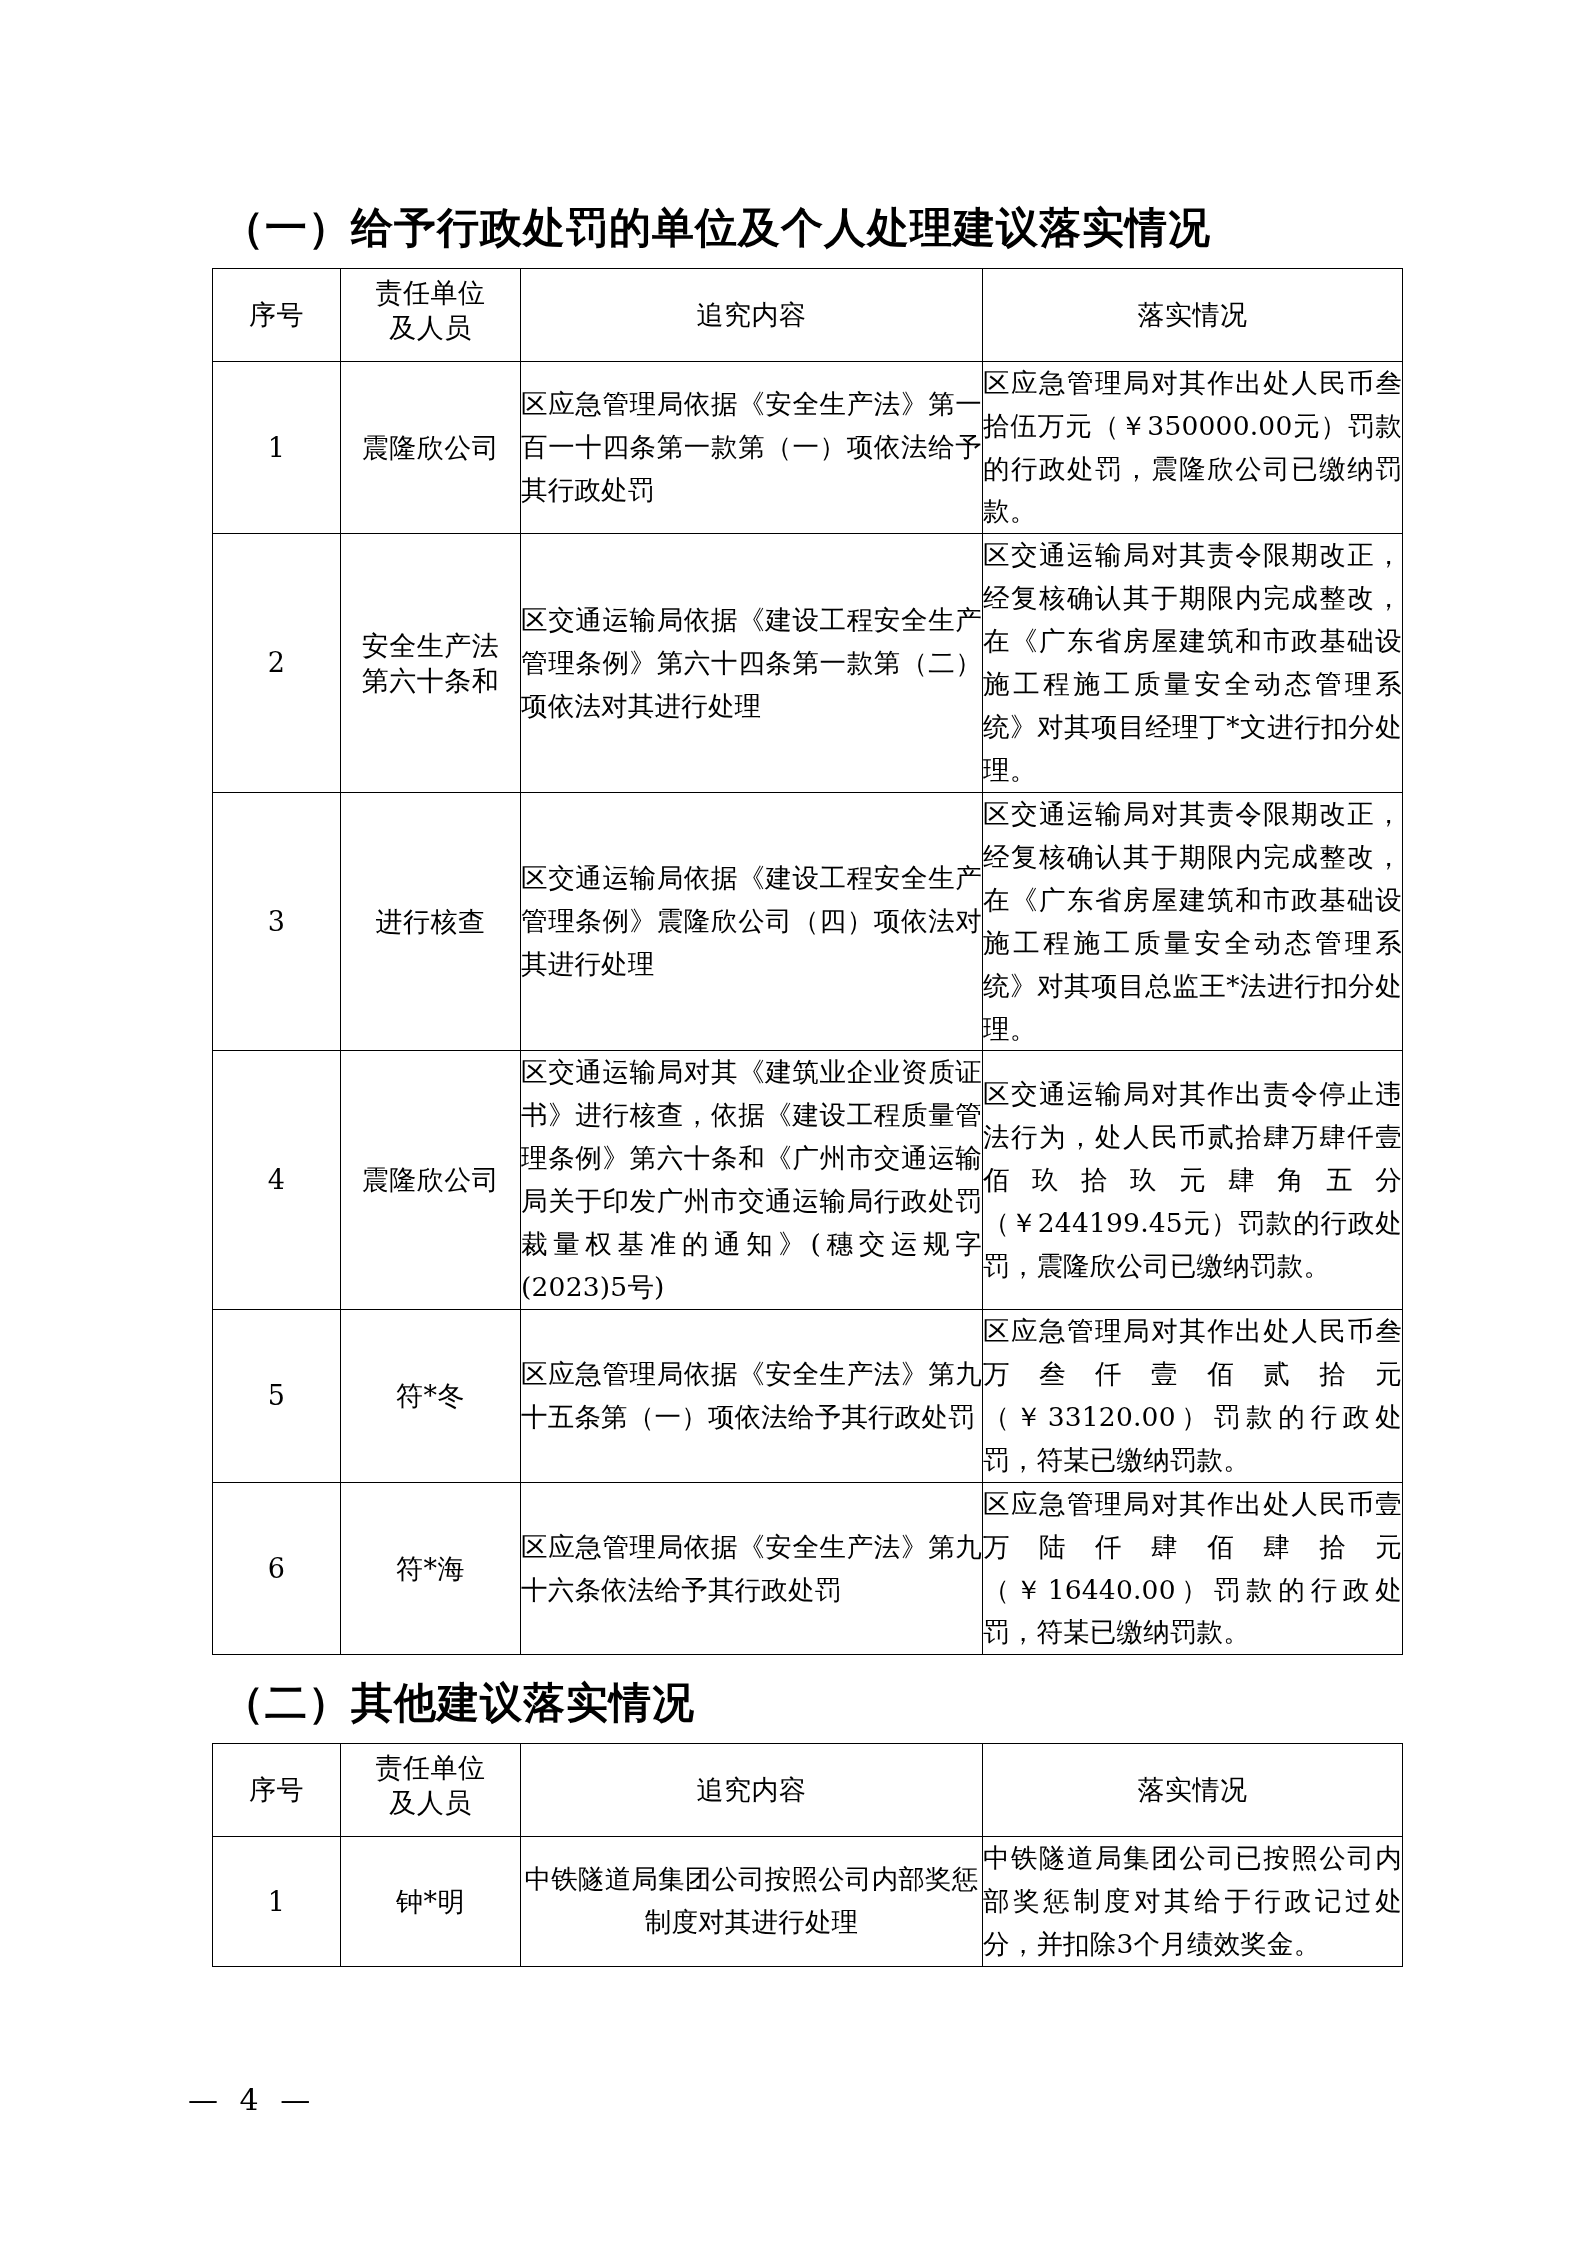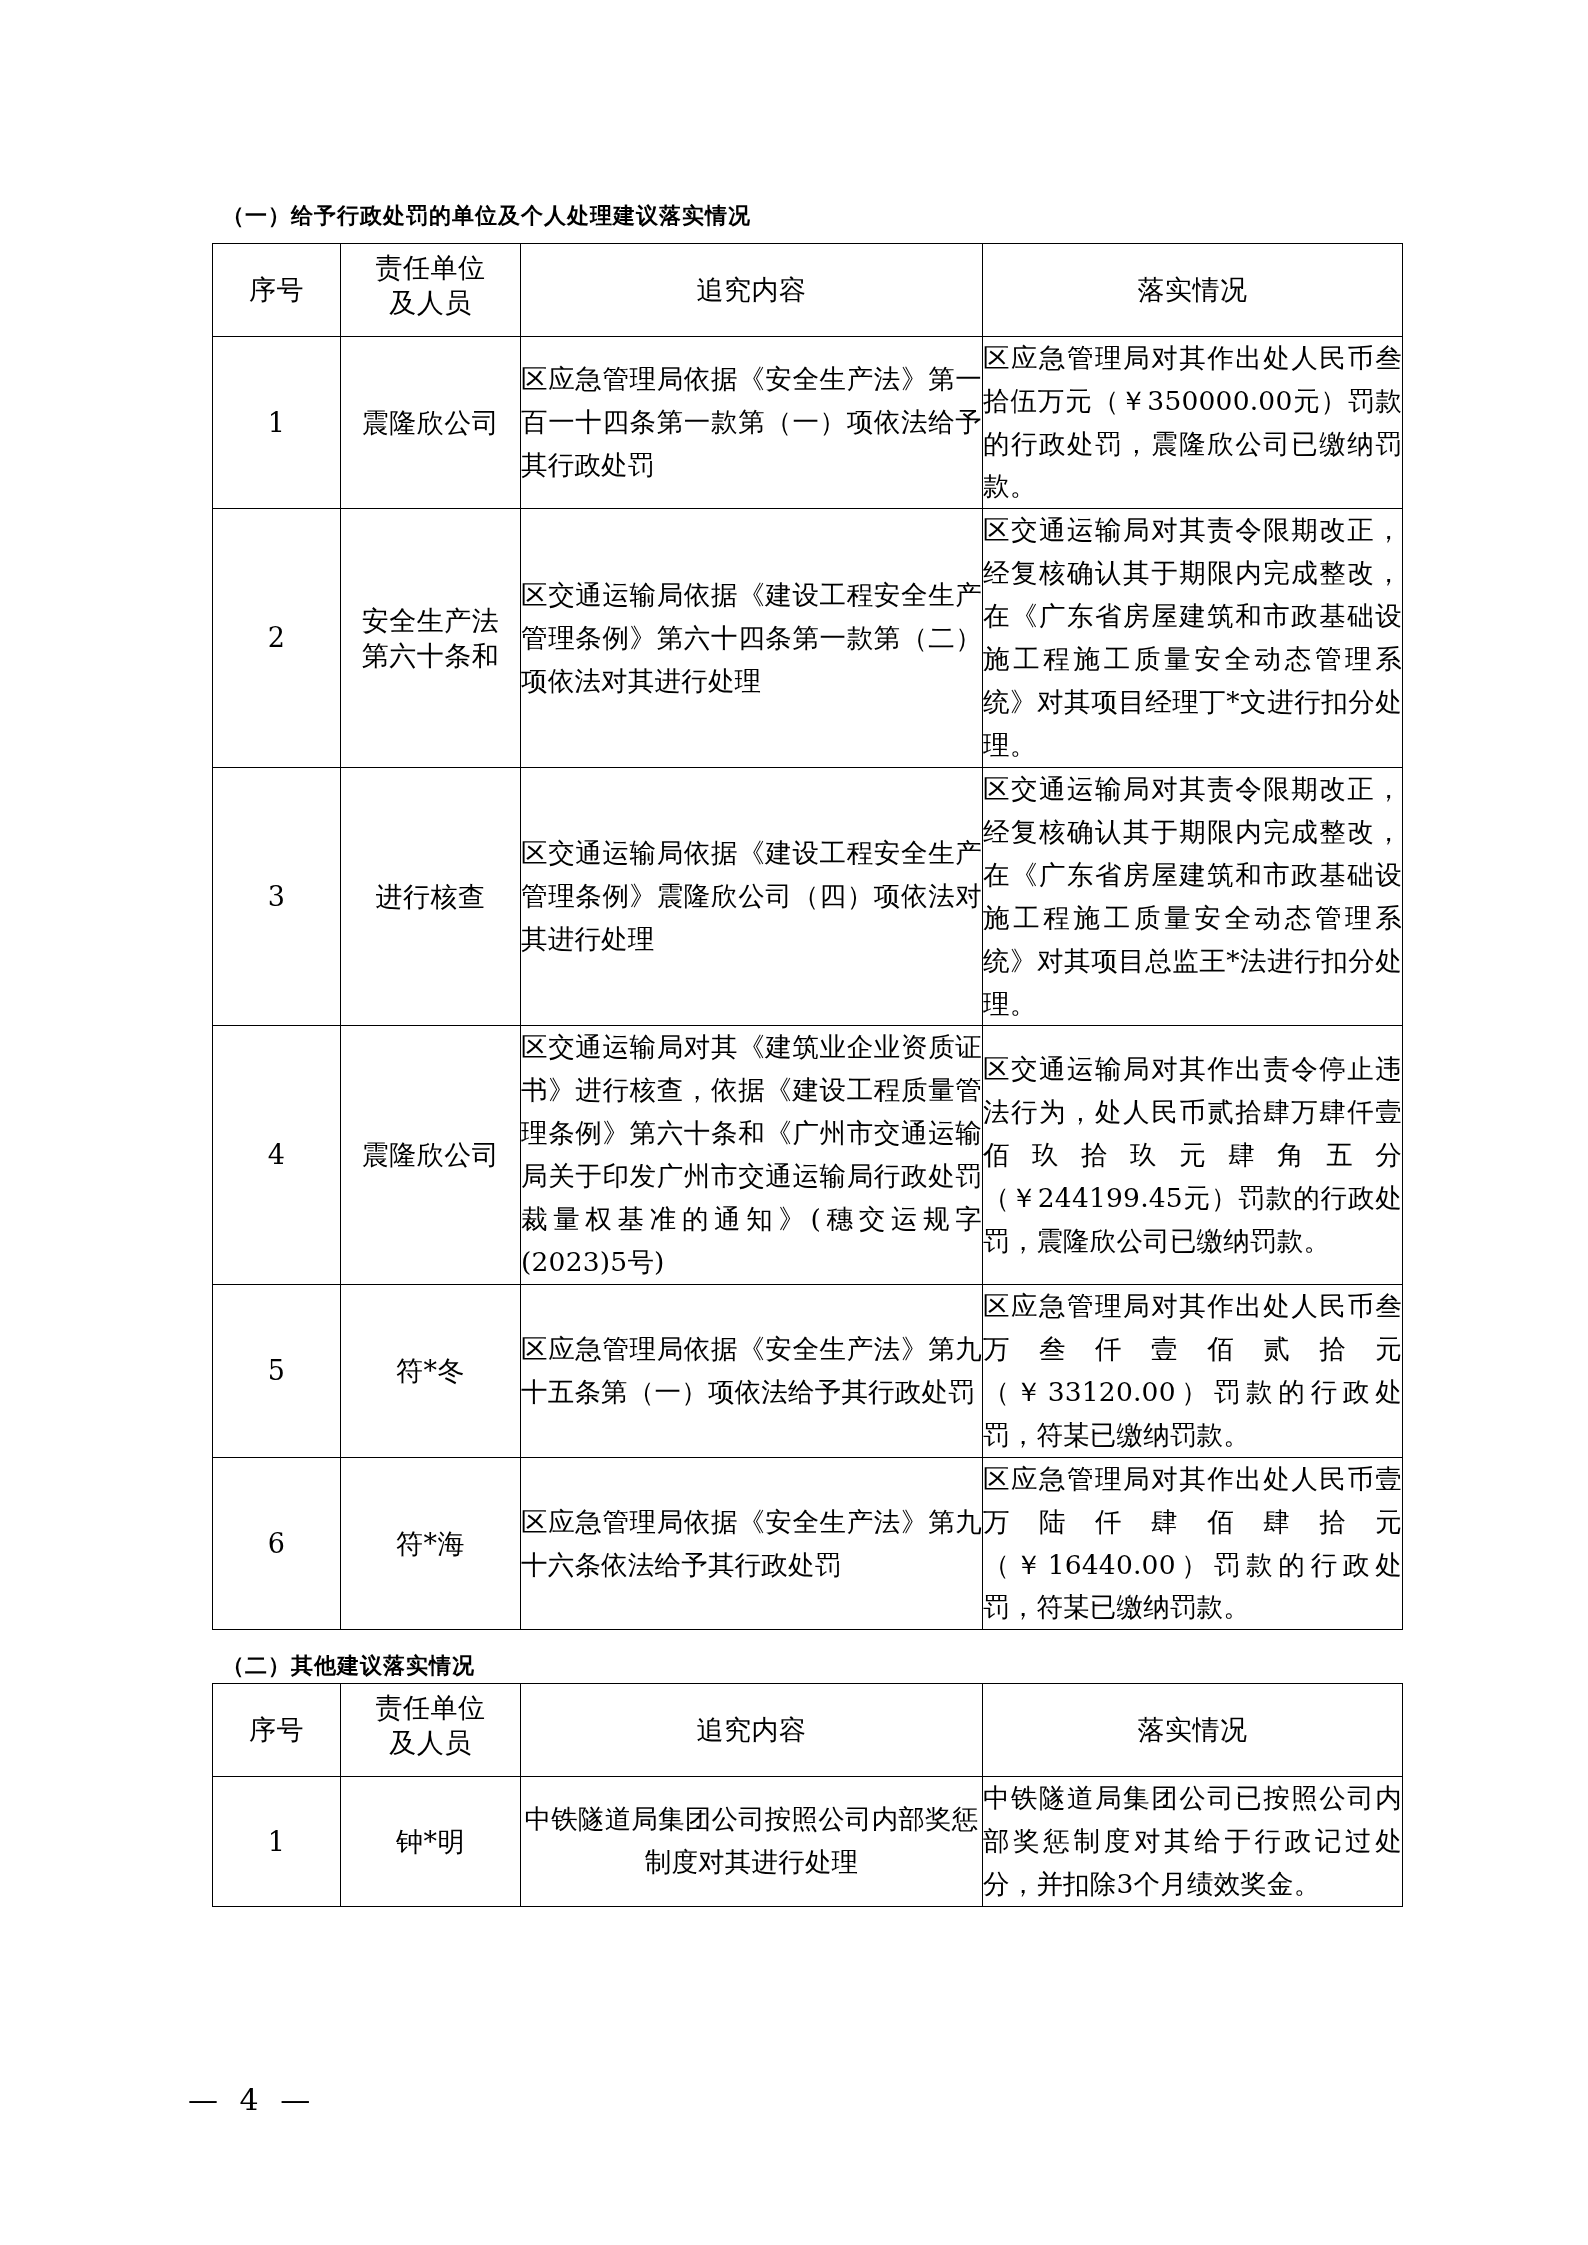--- a/index.html
+++ b/index.html
@@ -21,29 +21,29 @@
   }
   .content {
     position: absolute;
     left: 212px;
     top: 0;
     width: 1190px;
   }
   .section-title {
     font-family: "DejaVu Serif", "Liberation Serif", serif;
     font-weight: bold;
-    font-size: 22px;
+    font-size: 42px;
     line-height: 1.25;
     letter-spacing: 1px;
     text-align: left;
     padding-left: 10px;
     white-space: nowrap;
   }
   #title-one { margin-top: 202px; margin-bottom: 13px; }
-  #title-two { margin-top: 22px; margin-bottom: 3px; }
+  #title-two { margin-top: 22px; margin-bottom: 13px; }
 
   table.doc-table {
     border-collapse: collapse;
     width: 1190px;
     table-layout: fixed;
     border: 1.6px solid #000;
   }
   table.doc-table td, table.doc-table th {
     border: 1.4px solid #000;
     padding: 0;

